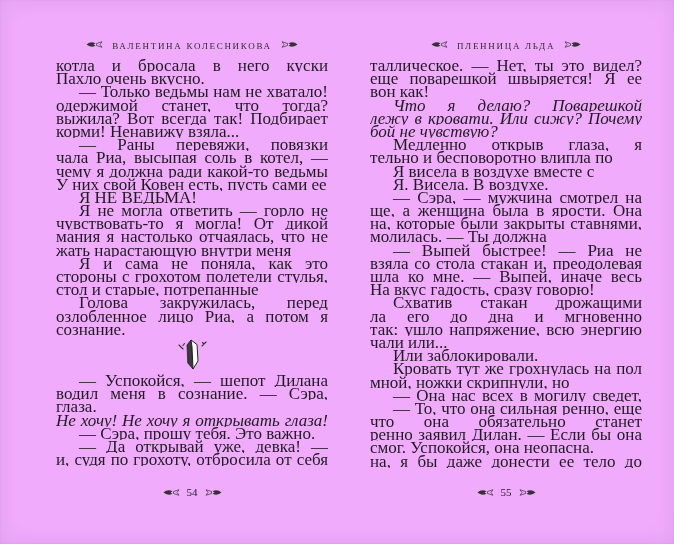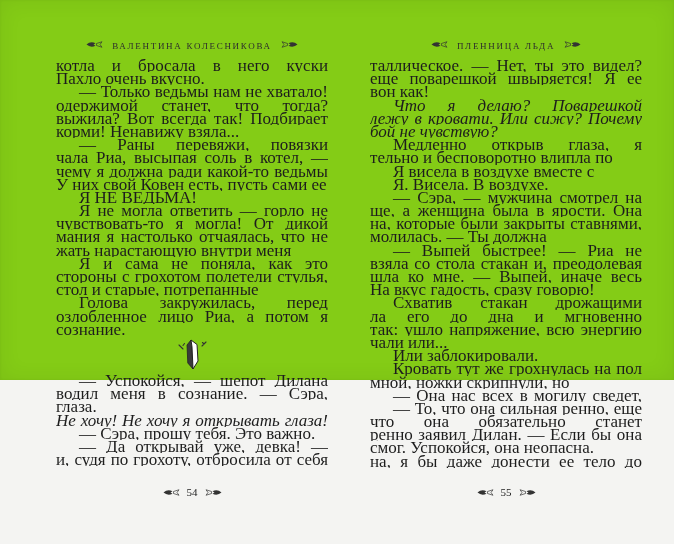--- a/index.html
+++ b/index.html
@@ -2,22 +2,22 @@
 <html lang="ru"><head>
 <meta charset="utf-8">
 <style>
   html,body{margin:0;padding:0;}
   body{
     width:674px;height:544px;overflow:hidden;
     background:#f4f4f2;
     font-family:"Liberation Serif","DejaVu Serif",serif;
   }
   .spread{
-    position:absolute;left:0;top:0;width:674px;height:380px;
-    background:#84cc16;
+    position:absolute;left:0;top:0;width:674px;height:544px;
+    background:#f0abfc;
     box-shadow:inset 0 0 22px rgba(0,0,0,0.07), inset 0 0 3px rgba(0,0,0,0.05);
   }
   .page{position:absolute;top:38px;width:272px;}
   #page-left{left:56px;}
   #page-right{left:370px;}
 
   .running-head{
     display:flex;align-items:center;justify-content:center;gap:9px;
     height:13px;margin-bottom:8px;
     font-size:9px;letter-spacing:1.7px;color:#2d2d2d;font-weight:normal;

